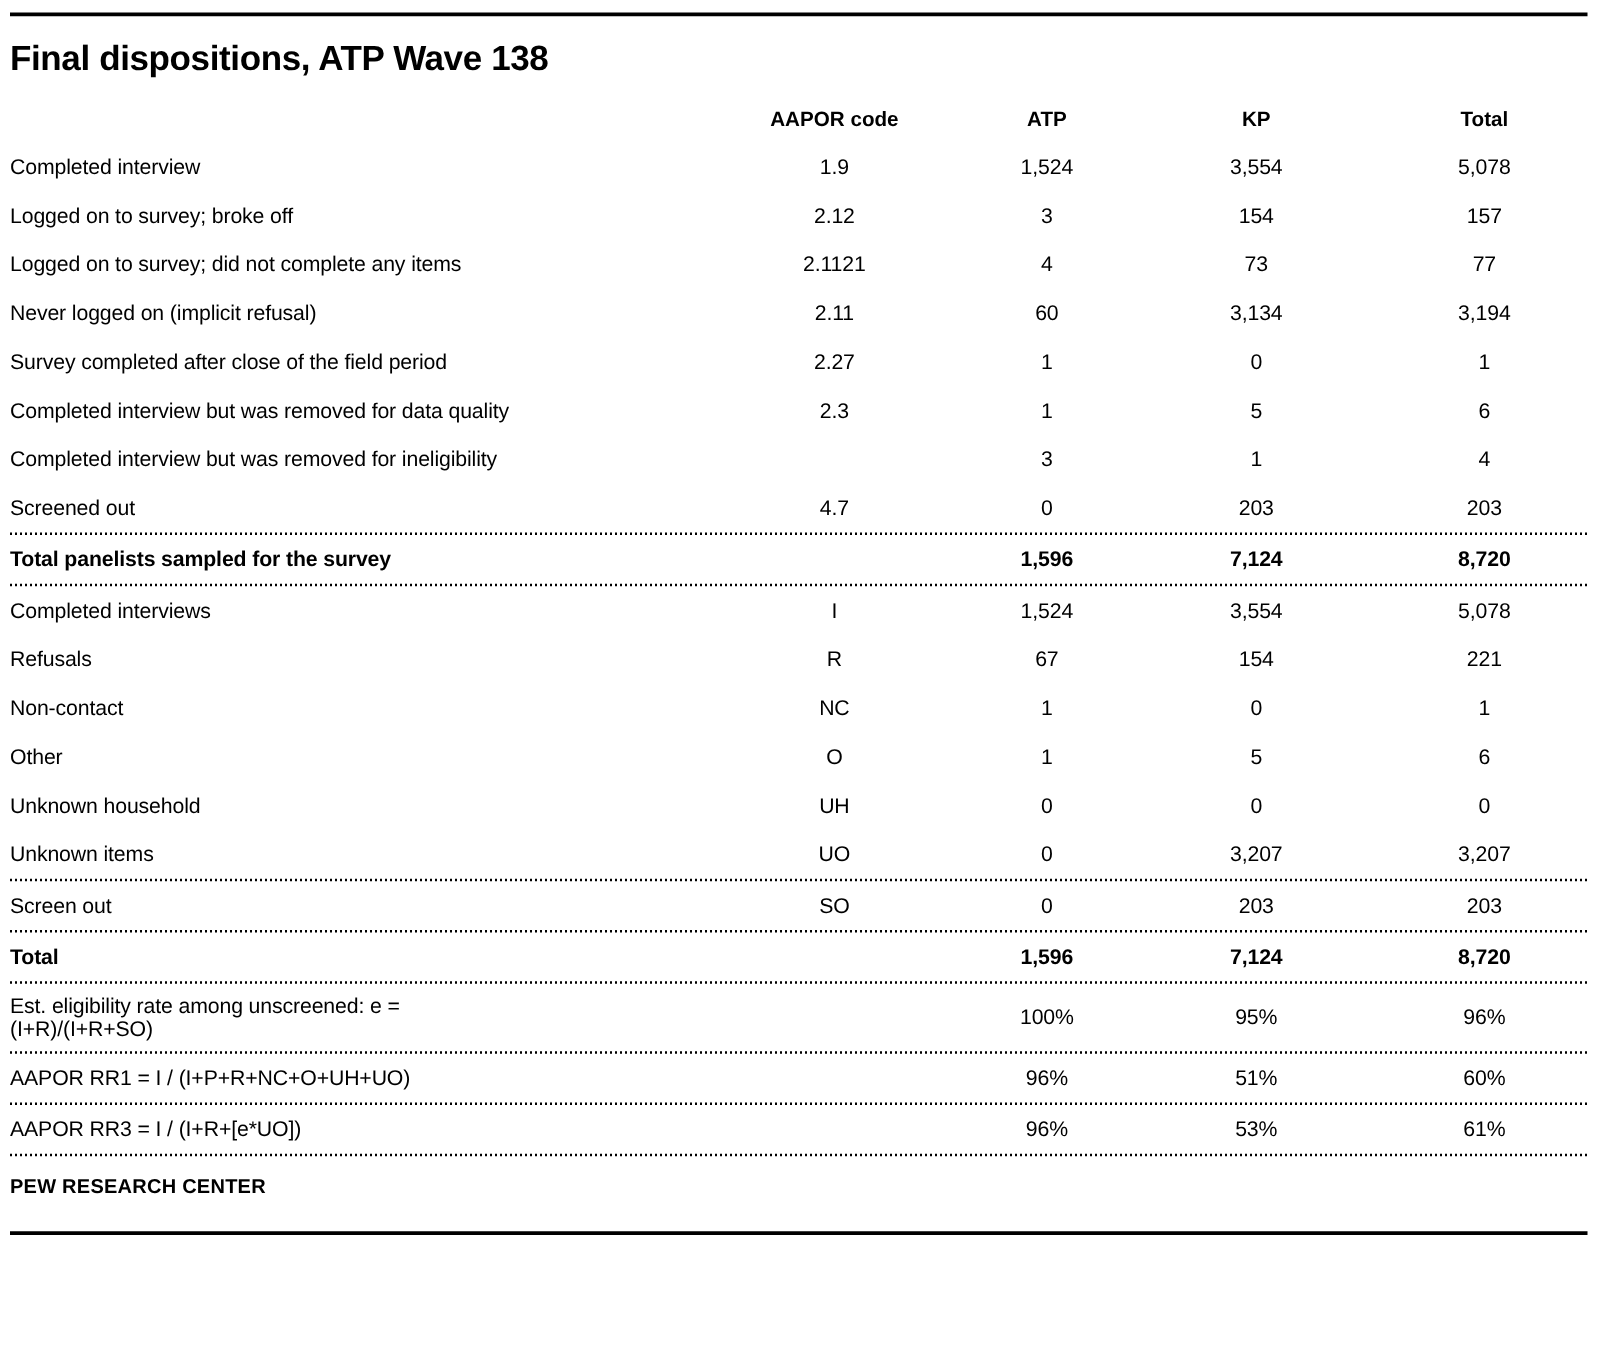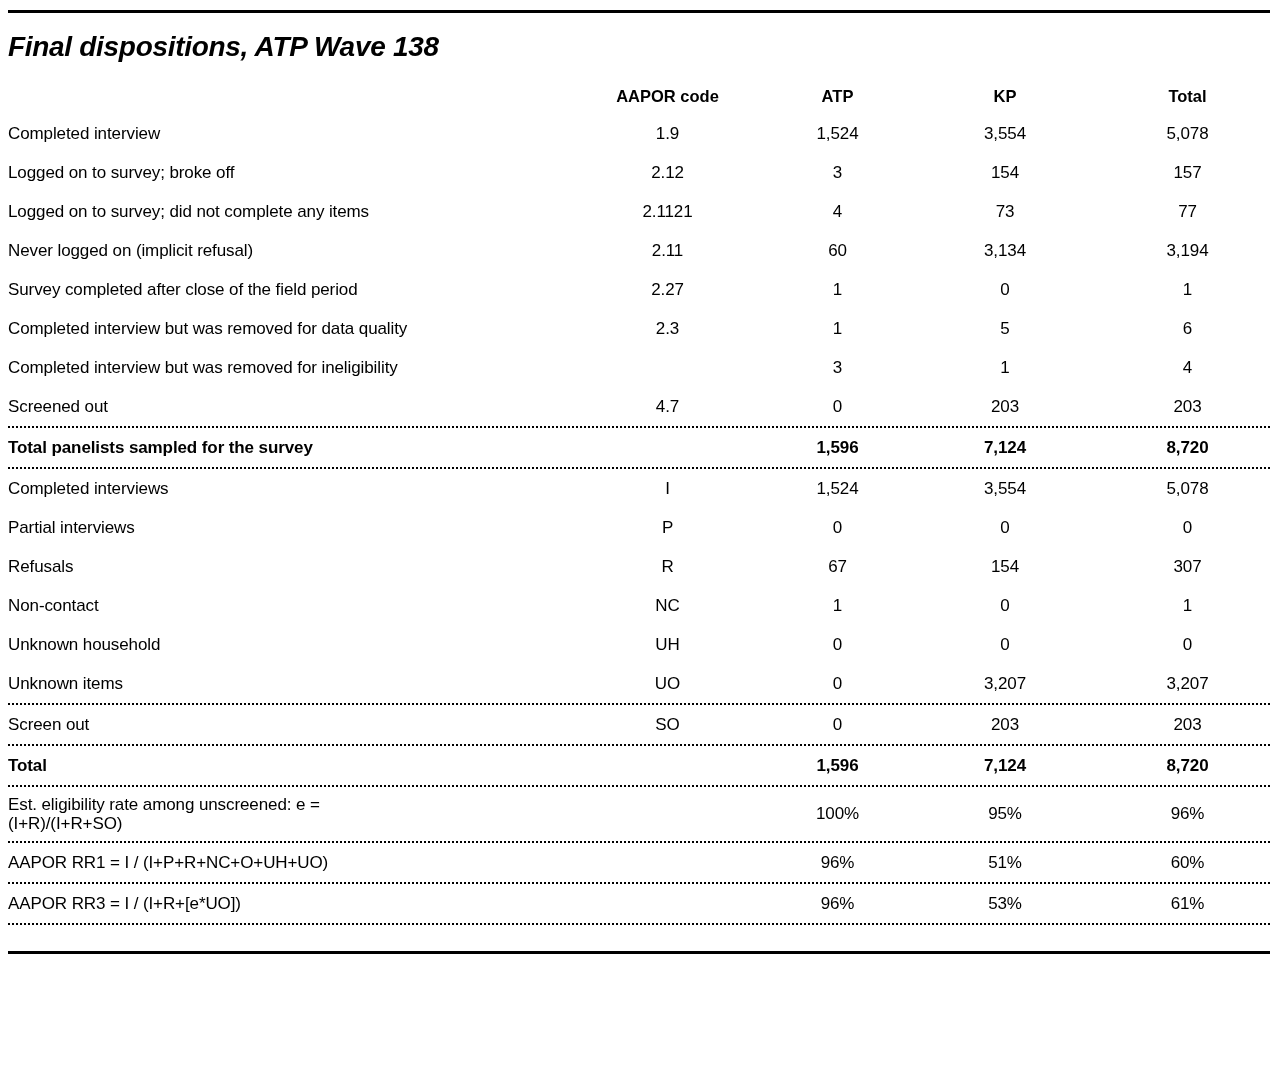--- a/index.html
+++ b/index.html
@@ -23,21 +23,20 @@
   .top-rule, .bottom-rule {
     height: 3px;
     background: #000000;
   }
   .title {
     font-size: 28px;
     font-weight: bold;
     letter-spacing: -0.3px;
     margin: 18px 0 0 0;
     line-height: 32px;
-    font-style: italic;
   }
   table.disp {
     width: 100%;
     border-collapse: collapse;
     table-layout: fixed;
     margin-top: 10px;
   }
   col.c-label { width: 557px; }
   col.c-code  { width: 205px; }
   col.c-atp   { width: 135px; }
@@ -180,39 +179,39 @@
           </td>
         </tr>
         <tr>
           <td class="label">Completed interviews</td>
           <td class="code">I</td>
           <td class="num">1,524</td>
           <td class="num">3,554</td>
           <td class="num">5,078</td>
         </tr>
         <tr>
-          <td class="label">Partial interviews</td>
-          <td class="code">P</td>
-          <td class="num">0</td>
-          <td class="num">0</td>
-          <td class="num">0</td>
-        </tr>
-        <tr>
           <td class="label">Refusals</td>
           <td class="code">R</td>
           <td class="num">67</td>
           <td class="num">154</td>
-          <td class="num">307</td>
+          <td class="num">221</td>
         </tr>
         <tr>
           <td class="label">Non-contact</td>
           <td class="code">NC</td>
           <td class="num">1</td>
           <td class="num">0</td>
           <td class="num">1</td>
+        </tr>
+        <tr>
+          <td class="label">Other</td>
+          <td class="code">O</td>
+          <td class="num">1</td>
+          <td class="num">5</td>
+          <td class="num">6</td>
         </tr>
         <tr>
           <td class="label">Unknown household</td>
           <td class="code">UH</td>
           <td class="num">0</td>
           <td class="num">0</td>
           <td class="num">0</td>
         </tr>
         <tr>
           <td class="label">Unknown items</td>
@@ -285,15 +284,16 @@
           <td class="num">61%</td>
         </tr>
         <tr class="rule">
           <td colspan="5">
             <div class="dotted"></div>
           </td>
         </tr>
       </tbody>
   </table>
 
+  <div class="footer">PEW RESEARCH CENTER</div>
 
   <div class="bottom-rule"></div>
 </div>
 
 </body></html>

